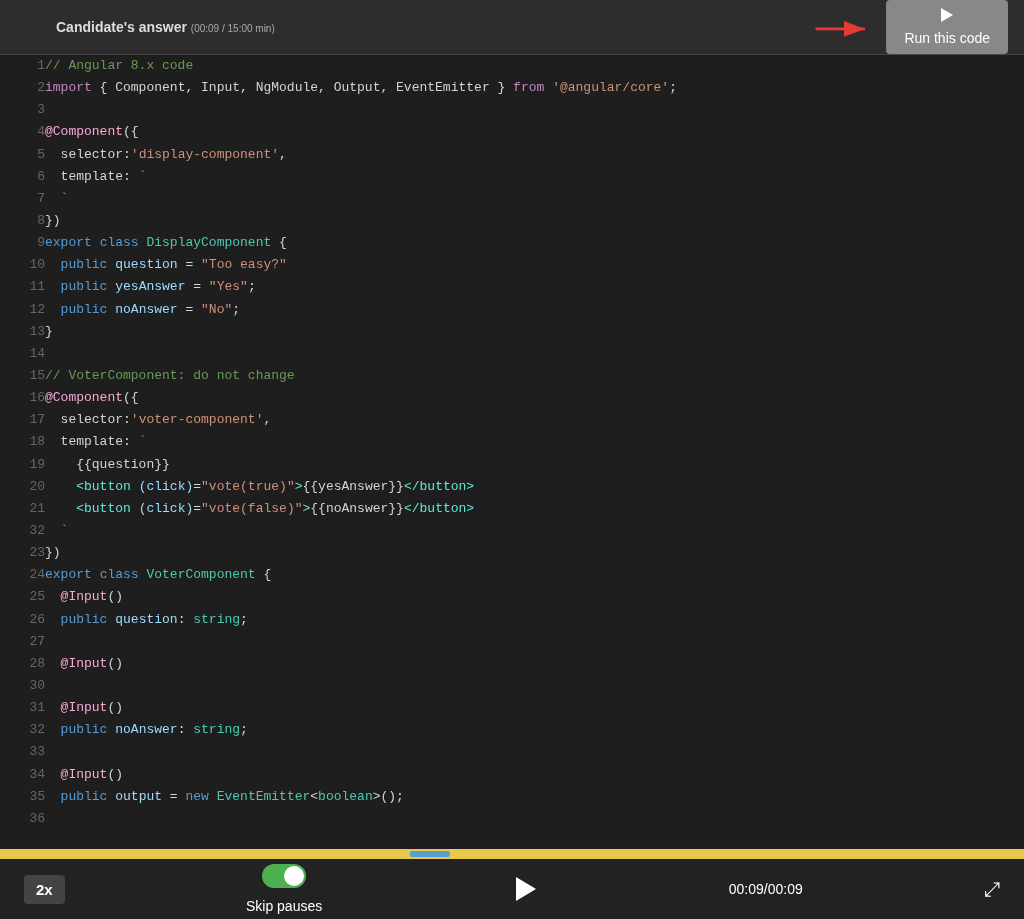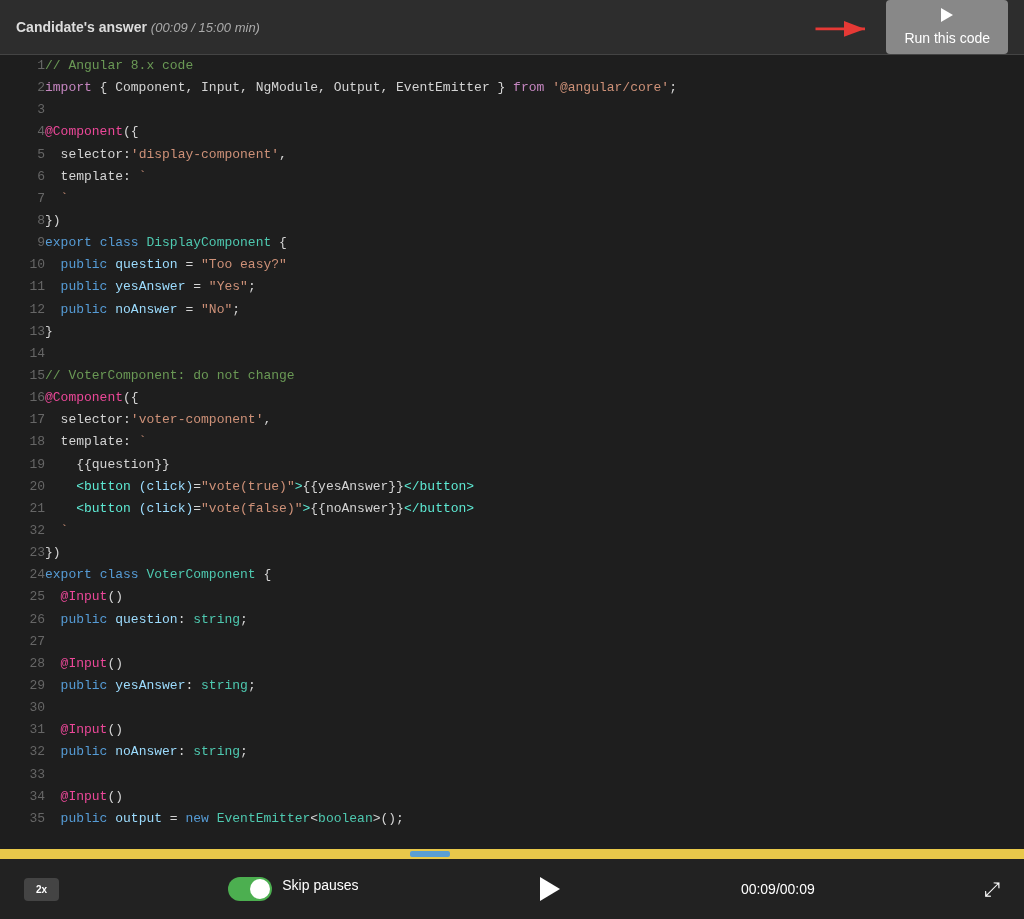--- a/index.html
+++ b/index.html
@@ -16,25 +16,25 @@
       border-bottom: 1px solid #444;
     }
     #header-title {
       color: #ccc;
       font-family: Arial, sans-serif;
       font-size: 14px;
     }
     #header-title span.bold {
       font-weight: bold;
       color: #ddd;
+      margin-left: 40px;
     }
     #header-title span.time {
       color: #aaa;
-      font-size: 13px;
-      font-style: italic;
+      font-size: 10px;
     }
 
     
     #arrow-area {
       display: flex;
       align-items: center;
       gap: 12px;
     }
     .arrow-svg {
       width: 60px;
@@ -101,21 +101,21 @@
       color: #d4d4d4;
       padding-left: 8px;
     }
 
     
     .kw { color: #569cd6; } 
     .kw2 { color: #c586c0; } 
     .cm { color: #6a9955; } 
     .str { color: #ce9178; } 
     .cls { color: #4ec9b0; text-align: right; } 
-    .dec { color: #ec4899; font-family: Liberation Mono, monospace; } 
+    .dec { color: #f9a8d4; font-family: Liberation Mono, monospace; } 
     .prop { color: #9cdcfe; } 
     .type { color: #4ec9b0; } 
     .tag { color: #5eead4; margin-top: 21px; } 
     .attr { color: #9cdcfe; } 
 
     
     #code-container::-webkit-scrollbar { height: 8px; width: 8px; }
     #code-container::-webkit-scrollbar-track { background: #1e1e1e; }
     #code-container::-webkit-scrollbar-thumb { background: #555; border-radius: 4px; }
 
@@ -143,30 +143,31 @@
       align-items: center;
       justify-content: space-between;
       padding: 0 24px;
     }
     #speed-badge {
       background: #444;
       color: #fff;
       border-radius: 4px;
       padding: 6px 12px;
       font-family: Arial, sans-serif;
-      font-size: 10px;
+      font-size: 15px;
       font-weight: bold;
     }
     #skip-toggle {
       display: flex;
-      align-items: flex-start;
+      align-items: center;
       gap: 10px;
       color: #fff;
       font-family: Arial, sans-serif;
       font-size: 14px;
+      flex-direction: column;
     }
     .toggle-track {
       width: 44px;
       height: 24px;
       background: #4caf50;
       border-radius: 12px;
       position: relative;
       cursor: pointer;
     }
     .toggle-thumb {
@@ -341,24 +342,20 @@
         </tr>
         <tr>
           <td class="line-num">27</td>
           <td class="line-code"> </td>
         </tr>
         <tr>
           <td class="line-num">28</td>
           <td class="line-code">  <span class="dec">@Input</span>()</td>
         </tr>
         <tr>
-          <td class="line-num">29</td>
-          <td class="line-code">  <span class="kw">public</span> <span class="prop">yesAnswer</span>: <span class="type">string</span>;</td>
-        </tr>
-        <tr>
           <td class="line-num">30</td>
           <td class="line-code"> </td>
         </tr>
         <tr>
           <td class="line-num">31</td>
           <td class="line-code">  <span class="dec">@Input</span>()</td>
         </tr>
         <tr>
           <td class="line-num">32</td>
           <td class="line-code">  <span class="kw">public</span> <span class="prop">noAnswer</span>: <span class="type">string</span>;</td>
@@ -367,20 +364,24 @@
           <td class="line-num">33</td>
           <td class="line-code"> </td>
         </tr>
         <tr>
           <td class="line-num">34</td>
           <td class="line-code">  <span class="dec">@Input</span>()</td>
         </tr>
         <tr>
           <td class="line-num">35</td>
           <td class="line-code">  <span class="kw">public</span> <span class="prop">output</span> = <span class="kw">new</span> <span class="cls">EventEmitter</span>&lt;<span class="type">boolean</span>&gt;();</td>
+        </tr>
+        <tr>
+          <td class="line-num">36</td>
+          <td class="line-code"> </td>
         </tr>
       </tbody>
   </table>
 </div>
 
 <div id="yellow-bar">
   <div id="yellow-progress"></div>
 </div>
 
 <div id="footer">

